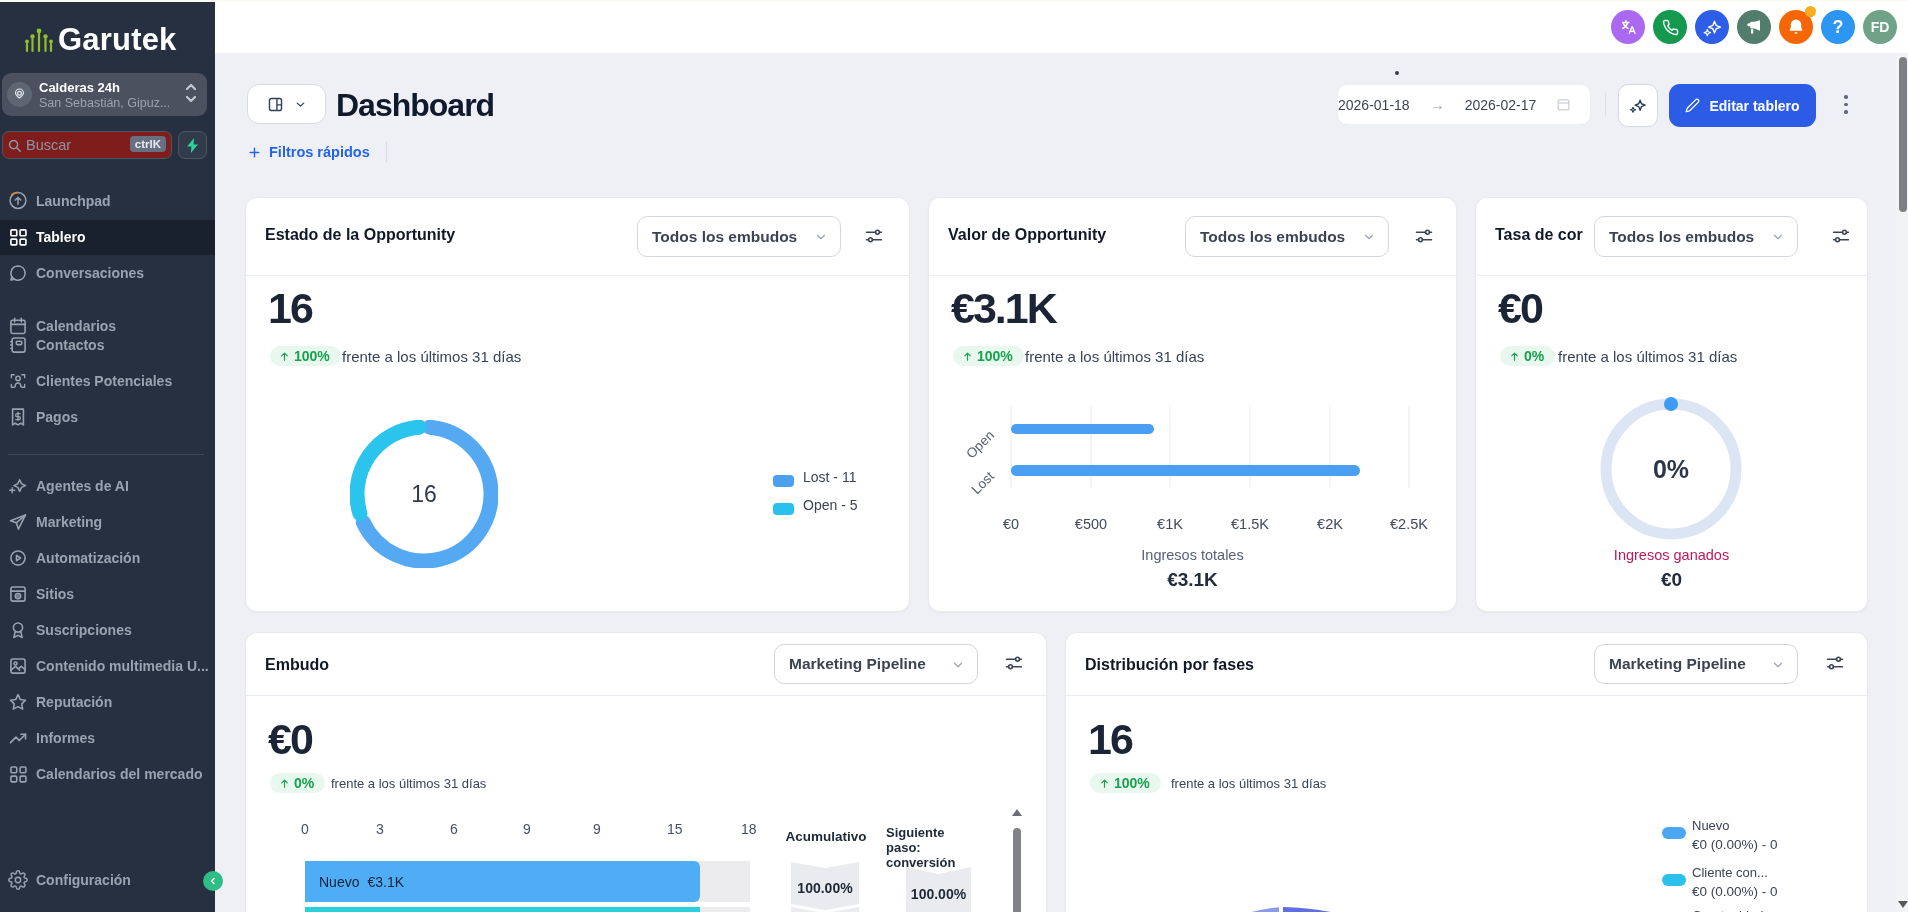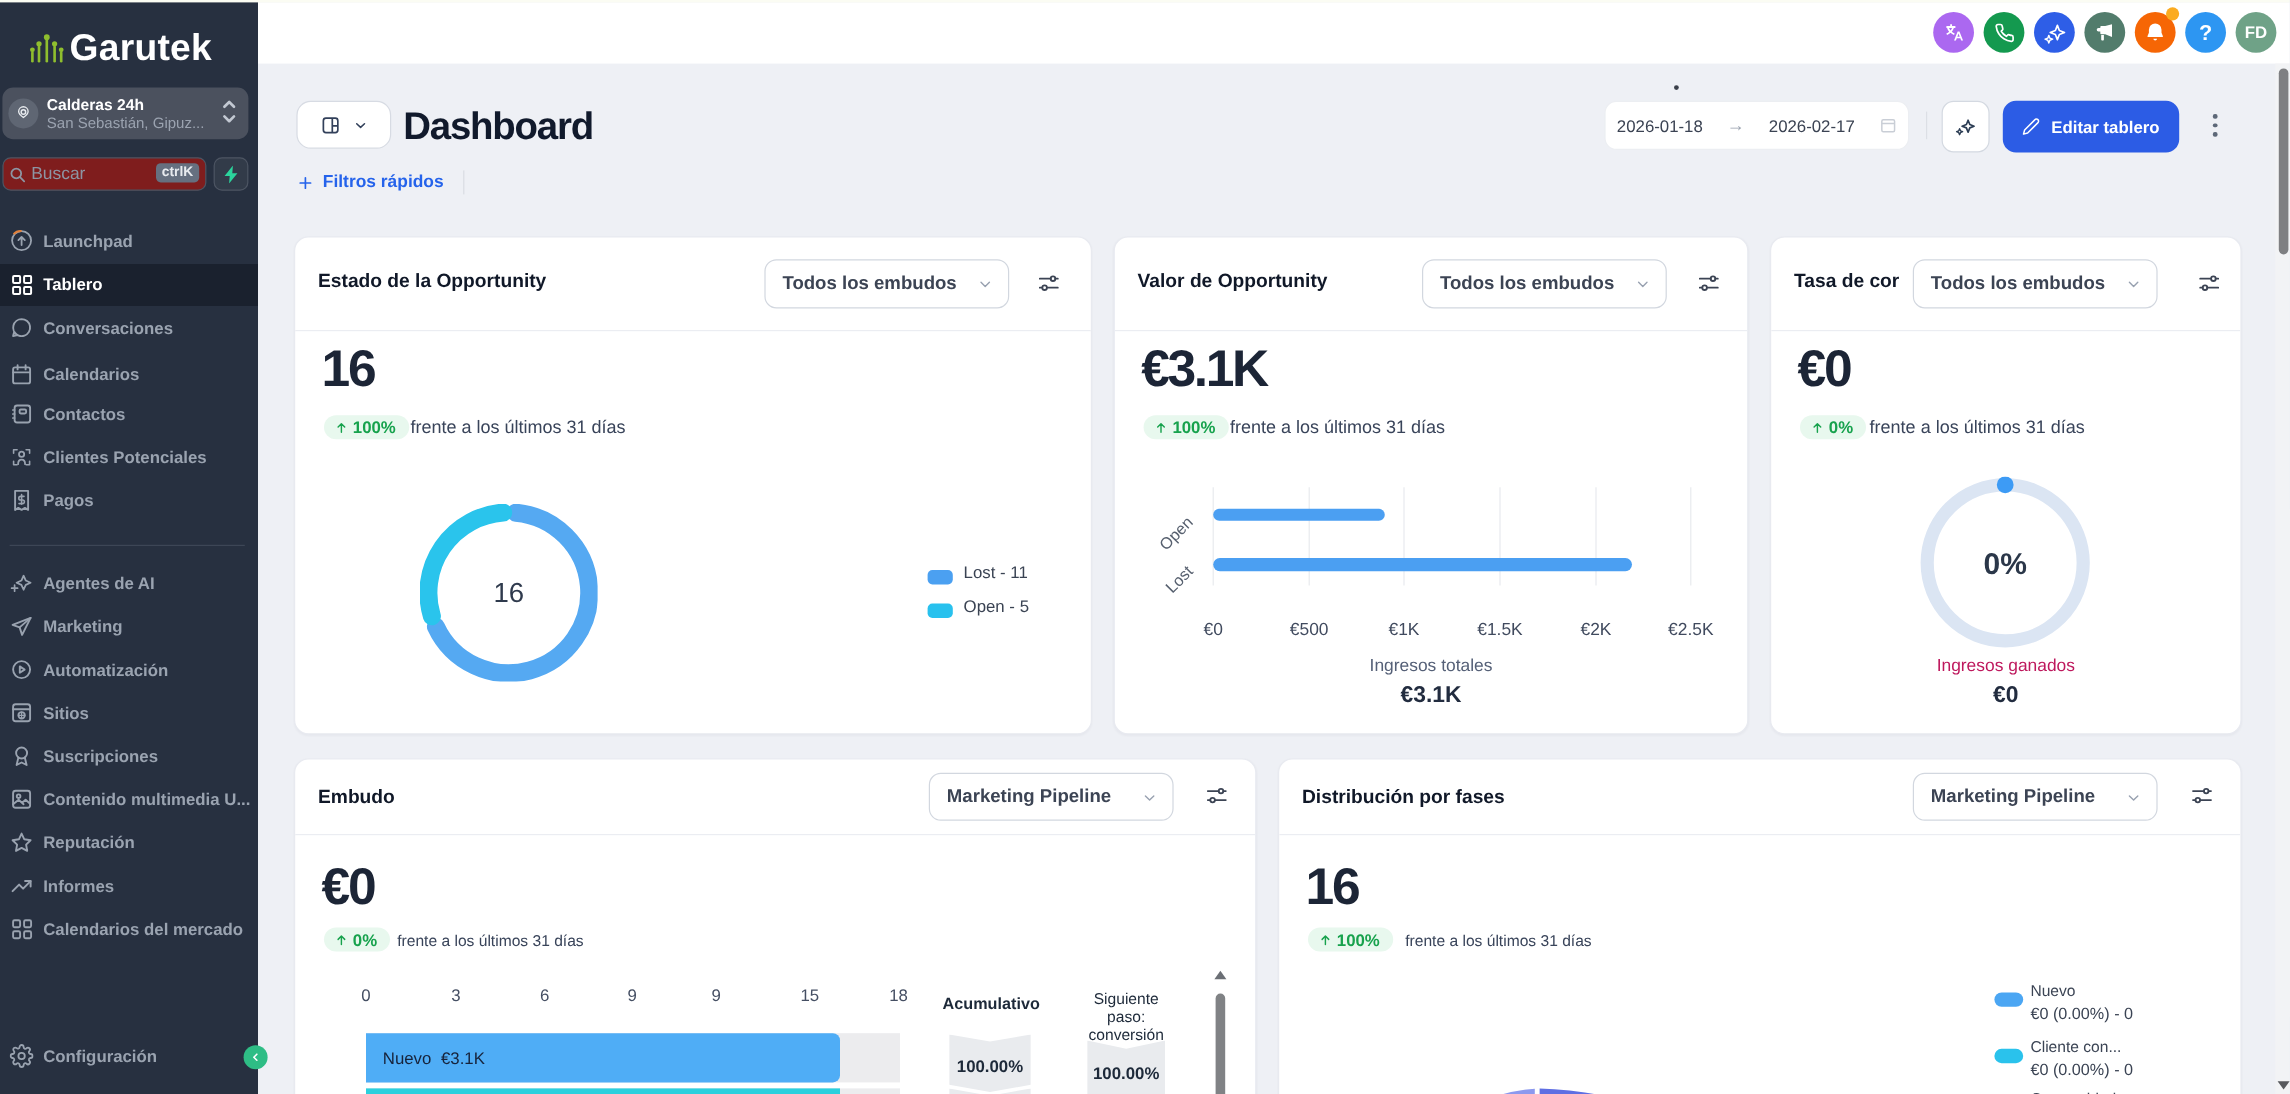--- a/index.html
+++ b/index.html
@@ -28,21 +28,21 @@
 
 #topbar{position:absolute;left:215px;top:2px;width:1693px;height:51px;background:#fff;z-index:5;}
 .cicon{position:absolute;top:10px;width:34px;height:34px;border-radius:50%;display:flex;align-items:center;justify-content:center;z-index:6;}
 
 #vtrack{position:absolute;left:1896px;top:53px;width:12px;height:859px;background:#f2f3f5;z-index:40;}
 #vthumb{position:absolute;left:1898.5px;top:57px;width:8px;height:155px;border-radius:4px;background:#7e7f82;z-index:41;}
 #varrow{position:absolute;left:1897.5px;top:901px;width:0;height:0;border-left:5px solid transparent;border-right:5px solid transparent;border-top:7px solid #57595d;z-index:41;}
 
 #gridbtn{position:absolute;left:247px;top:84px;width:79px;height:40px;background:#fff;border:1px solid #d7dbe3;border-radius:12px;display:flex;align-items:center;justify-content:center;gap:10px;}
 #pagetitle{position:absolute;left:336px;top:87px;font-size:32px;font-weight:700;color:#111a2c;letter-spacing:-1px;}
-#datebox{position:absolute;left:1337px;top:84px;width:254px;height:41px;background:#fff;border:1px solid #eceef2;border-radius:10px;display:flex;align-items:center;justify-content:center;gap:20px;color:#3b4353;font-size:14px;}
+#datebox{position:absolute;left:1337px;top:84px;width:254px;height:41px;background:#fff;border:1px solid #eceef2;border-radius:10px;display:flex;align-items:center;justify-content:flex-start;gap:20px;color:#3b4353;font-size:14px;}
 #datebox .arr{color:#9aa2af;font-size:15px;}
 #hsep{position:absolute;left:1605px;top:93px;width:1px;height:23px;background:#dcdfe5;}
 #wandbtn{position:absolute;left:1618px;top:84px;width:40px;height:43px;background:#fff;border:1px solid #d4d9e1;border-radius:10px;display:flex;align-items:center;justify-content:center;}
 #editbtn{position:absolute;left:1669px;top:84px;width:147px;height:43px;background:#2c5ce5;border-radius:11px;display:flex;align-items:center;justify-content:center;gap:9px;color:#fff;font-size:14px;font-weight:700;}
 #kebab{position:absolute;left:1844px;top:95px;display:flex;flex-direction:column;gap:4px;}
 #kebab i{width:3.6px;height:3.6px;border-radius:50%;background:#5d6878;}
 #filtros{position:absolute;left:248px;top:144px;color:#2563eb;font-size:14.5px;font-weight:600;display:flex;align-items:center;gap:8px;}
 #filtsep{position:absolute;left:386px;top:142px;width:1px;height:20px;background:#d9dde3;}
 #dot{position:absolute;left:1395px;top:71px;width:4px;height:4px;border-radius:50%;background:#3a3f4a;}
 
@@ -136,21 +136,21 @@
     <span class="lbl">Tablero</span>
   </div>
   <div class="nav" style="top:255.5px">
     <span class="ic">
         <svg width="20" height="20" viewBox="0 0 24 24" fill="none" stroke="#99a2af" stroke-width="1.9">
           <path d="M12 3.5 a8.5 8.5 0 1 1 -7.4 12.7 L3.5 20.5 l4.4 -1.1 A8.5 8.5 0 0 1 12 3.5z" stroke-linejoin="round"></path>
         </svg>
       </span>
     <span class="lbl">Conversaciones</span>
   </div>
-  <div class="nav" style="top:294px">
+  <div class="nav" style="top:308px">
     <span class="ic">
         <svg width="20" height="20" viewBox="0 0 24 24" fill="none" stroke="#99a2af" stroke-width="1.9" stroke-linecap="round">
           <rect x="3.5" y="5" width="17" height="16" rx="2"></rect>
           <path d="M3.5 10 H20.5 M8 2.8 V7 M16 2.8 V7"></path>
         </svg>
       </span>
     <span class="lbl">Calendarios</span>
   </div>
   <div class="nav" style="top:327.5px">
     <span class="ic">
@@ -529,21 +529,21 @@
   <div style="position:absolute;left:59px;top:274px;width:445px;height:6px;background:#ececee;"></div>
   <div style="position:absolute;left:59px;top:274px;width:395px;height:6px;background:#2bd0dd;"></div>
   <div style="position:absolute;left:528px;top:196px;width:104px;text-align:center;font-size:13.5px;font-weight:700;color:#1d2939">Acumulativo</div>
   <svg style="position:absolute;left:545px;top:229px" width="68" height="51" viewBox="0 0 68 51">
       <path d="M0 0 L34 6 L68 0 L68 42 L34 48 L0 42 Z" fill="#e9ebee"></path>
     </svg>
   <svg style="position:absolute;left:545px;top:274px" width="68" height="6" viewBox="0 0 68 6">
       <path d="M0 0 L34 6.2 L68 0 L68 6 L0 6 Z" fill="#e9ebee"></path>
     </svg>
   <div style="position:absolute;left:545px;top:247px;width:68px;text-align:center;font-size:14px;font-weight:700;color:#1d2939">100.00%</div>
-  <div style="position:absolute;left:640px;top:192px;width:105px;text-align:center;font-size:13px;font-weight:400;color:#1d2939;line-height:15px">Siguiente<br>paso:<br>conversión</div>
+  <div style="position:absolute;left:640px;top:192px;width:105px;text-align:left;font-size:13px;font-weight:700;color:#1d2939;line-height:15px">Siguiente<br>paso:<br>conversión</div>
   <svg style="position:absolute;left:660px;top:234px" width="65" height="46" viewBox="0 0 65 46">
       <path d="M0 0 L32.5 7 L65 0 L65 46 L0 46 Z" fill="#e9ebee"></path>
     </svg>
   <div style="position:absolute;left:660px;top:253px;width:65px;text-align:center;font-size:14px;font-weight:700;color:#1d2939">100.00%</div>
   <div style="position:absolute;left:766px;top:176px;width:0;height:0;border-left:5px solid transparent;border-right:5px solid transparent;border-bottom:7px solid #6b6f75;"></div>
   <div style="position:absolute;left:767px;top:195px;width:8px;height:85px;border-radius:4px 4px 0 0;background:#808285;"></div>
 </div>
 
 <div class="card" id="card5" style="left:1065px;top:632px;width:803px;height:280px;border-radius:12px 12px 0 0;border-bottom:none;overflow:hidden;">
   <div class="ctitle" style="top:23px">Distribución por fases</div>

